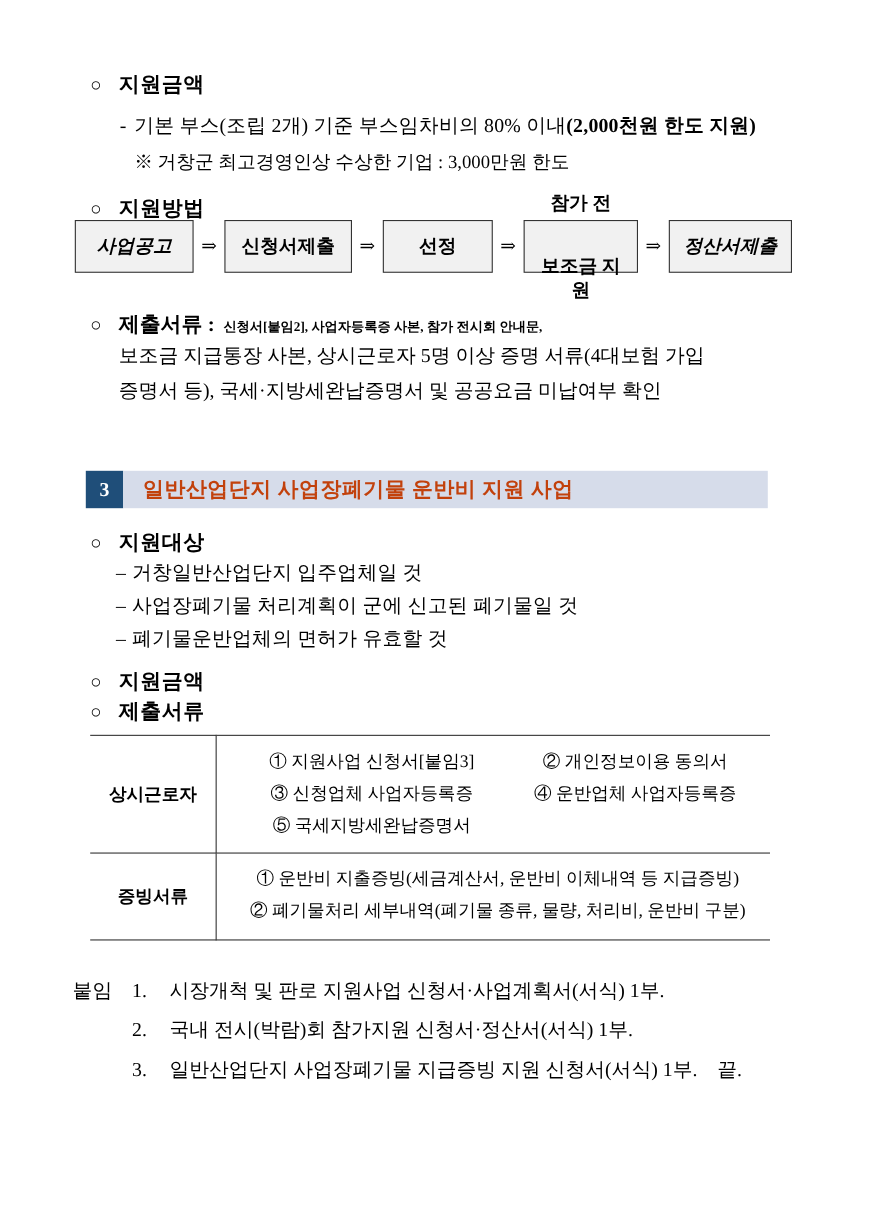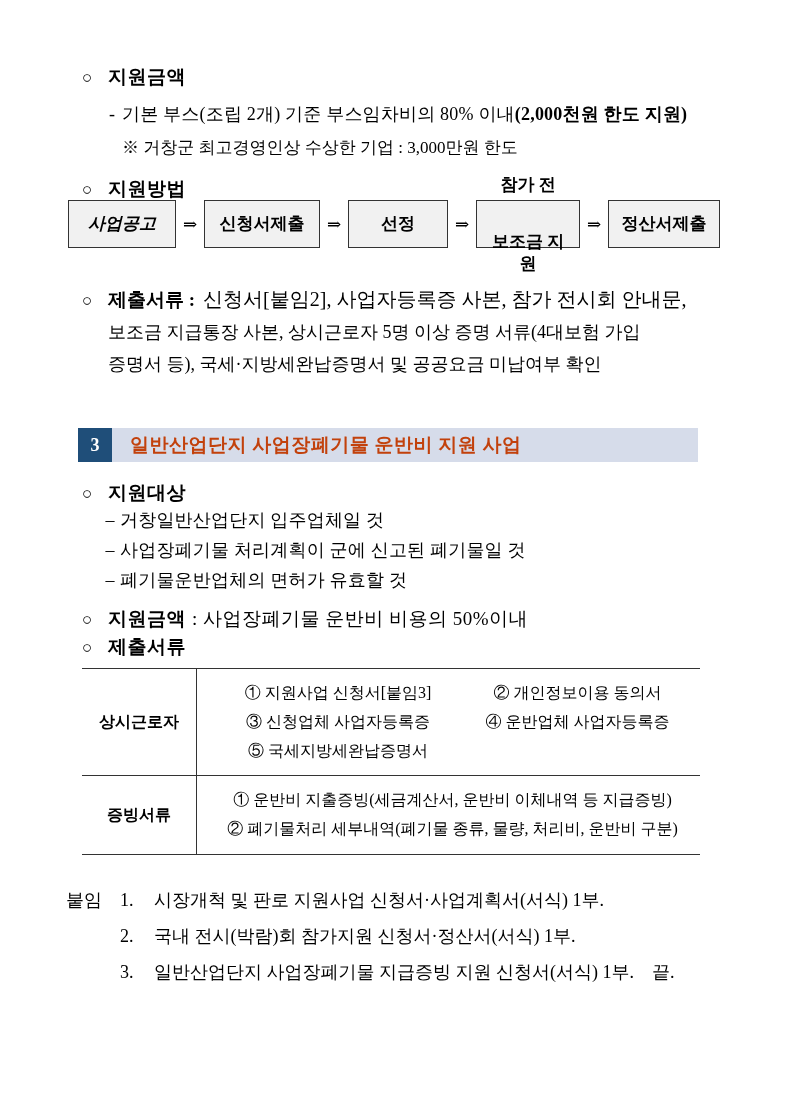--- a/index.html
+++ b/index.html
@@ -91,43 +91,44 @@
     height: 48px;
     box-sizing: border-box;
     padding: 0 8px;
     line-height: 1.25;
     gap: 36px;
   }
   .flow-box.w1 { width: 108px; font-style: italic; }
   .flow-box.w2 { width: 116px; }
   .flow-box.w3 { width: 100px; }
   .flow-box.w4 { width: 104px; }
-  .flow-box.w5 { width: 112px; }
+  .flow-box.w5 { width: 112px; font-style: italic; }
   .flow-arrow {
     width: 28px;
     text-align: center;
     font-size: 17px;
   }
 
   
   #docs-block {
     position: absolute;
     left: 82px;
     top: 282px;
     width: 630px;
   }
   #docs-block .doc-head {
     display: flex;
     align-items: baseline;
     font-size: 19px;
   }
   #docs-block .doc-text {
-    font-size: 20px;
+    font-size: 12px;
     line-height: 1.75;
     text-indent: 0;
+    font-weight: bold;
   }
   #docs-block .cont-line {
     margin-left: 26px;
     font-size: 18px;
     line-height: 1.75;
   }
 
   
   #section-3 {
     position: absolute;
@@ -302,21 +303,20 @@
     </div>
     <div class="sub-row">
       <span class="sub-mark">–</span>
       <span>폐기물운반업체의 면허가 유효할 것</span>
     </div>
   </div>
 
   <div id="s3-amount" class="bullet-row">
     <span class="bullet-mark">○</span>
     <span>지원금액</span>
-    <span class="plain" style="margin-left:6px">: 사업장폐기물 운반비 비용의 50%이내</span>
   </div>
 
   <div id="s3-submit-title" class="bullet-row">
     <span class="bullet-mark">○</span>
     <span>제출서류</span>
   </div>
 
   <table id="docs-table">
     <tbody>
         <tr class="bordered-top bordered-bottom">

